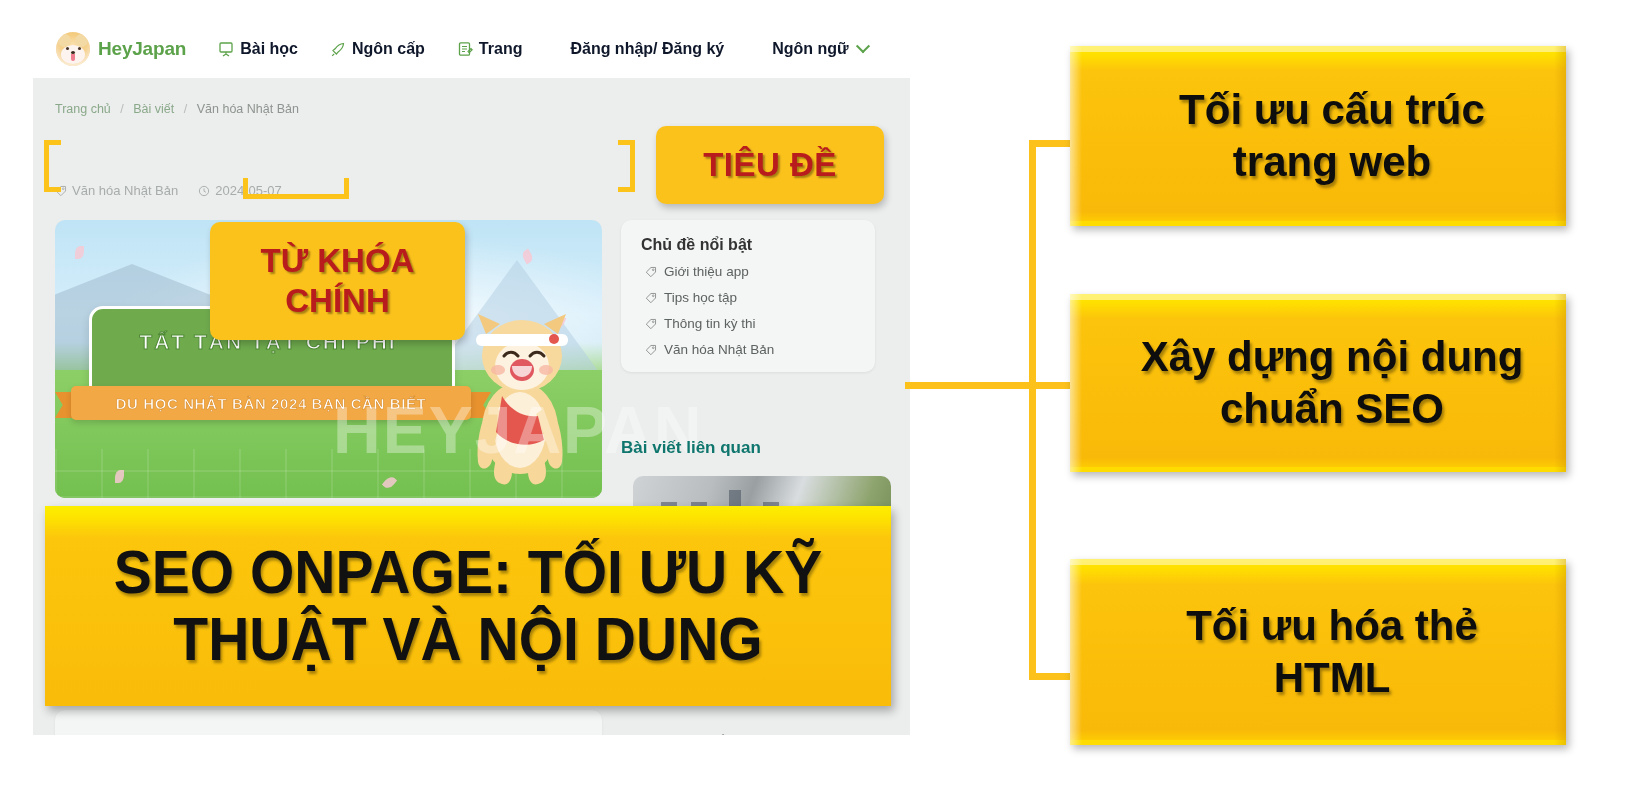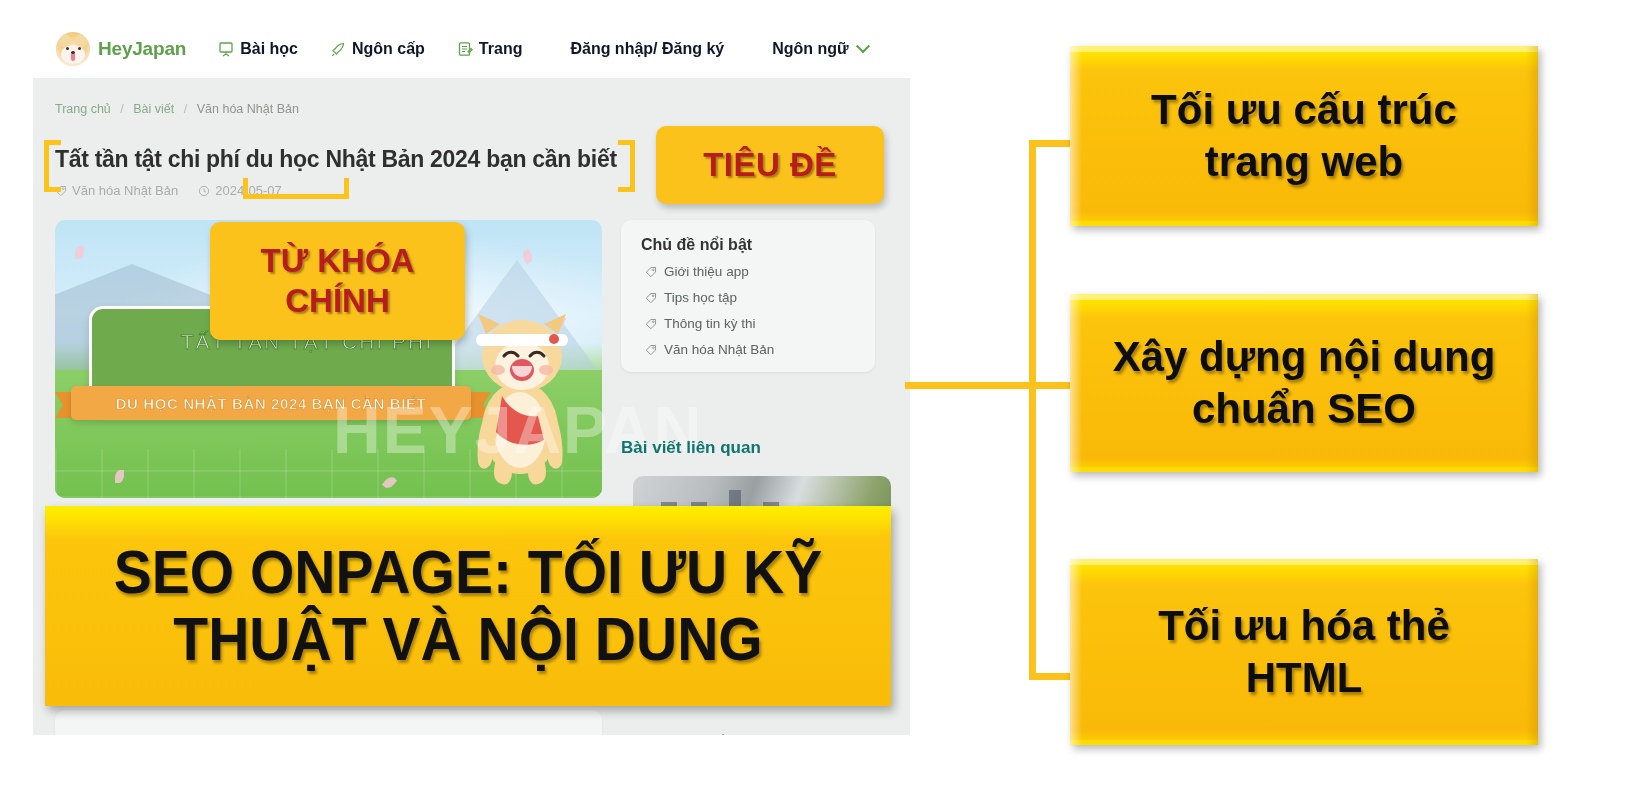--- a/index.html
+++ b/index.html
@@ -41,21 +41,21 @@
         background:linear-gradient(#bfe4f5 0%,#d6eefb 34%,#cfeaf7 44%,#8fcf6a 56%,#7cc557 100%);}
   .hero .sky-glow{position:absolute;left:0;top:0;width:100%;height:58%;background:radial-gradient(ellipse at 62% 72%,rgba(255,255,255,.85),rgba(255,255,255,0) 62%);}
   .hero .temple{position:absolute;left:-8px;top:44px;width:170px;height:120px;background:rgba(150,178,198,.45);
         clip-path:polygon(0 28%,50% 0,100% 28%,100% 100%,0 100%);}
   .hero .mount{position:absolute;right:-10px;top:40px;width:190px;height:130px;background:rgba(178,206,225,.5);clip-path:polygon(50% 0,100% 100%,0 100%);}
   .hero .ground{position:absolute;left:0;bottom:0;width:100%;height:46%;background:linear-gradient(#8ccf67,#73c04f);}
   .hero .ground:after{content:"";position:absolute;left:0;bottom:0;width:100%;height:38%;
         background:repeating-linear-gradient(90deg,rgba(255,255,255,.10) 0 2px,rgba(255,255,255,0) 2px 46px),
                    repeating-linear-gradient(0deg,rgba(255,255,255,.10) 0 2px,rgba(255,255,255,0) 2px 26px);}
   .hero .greenplate{position:absolute;left:34px;top:86px;width:360px;height:100px;border-radius:14px;background:#6fab4d;border:3px solid #fff;box-shadow:0 4px 10px rgba(0,0,0,.12);}
-  .hero .gp-text{position:absolute;left:48px;top:110px;width:330px;text-align:right;color:#fff;font-size:21px;font-weight:normal;letter-spacing:2px;
+  .hero .gp-text{position:absolute;left:48px;top:110px;width:330px;text-align:center;color:#fff;font-size:21px;font-weight:bold;letter-spacing:2px;
         -webkit-text-stroke:1px #4f8a34;}
   .hero .ribbon{position:absolute;left:16px;top:166px;width:400px;height:34px;background:#f2a844;border-radius:5px;display:flex;align-items:center;justify-content:center;box-shadow:0 3px 6px rgba(0,0,0,.15);}
   .hero .ribbon span{color:#fff;font-size:15px;font-weight:bold;letter-spacing:.6px;-webkit-text-stroke:.6px #d98c2a;}
   .hero .rib-l,.hero .rib-r{position:absolute;top:172px;width:22px;height:26px;background:#e8922f;}
   .hero .rib-l{left:0;clip-path:polygon(0 0,100% 0,100% 100%,0 100%,35% 50%);}
   .hero .rib-r{left:414px;clip-path:polygon(0 0,100% 0,65% 50%,100% 100%,0 100%);}
   .petal{position:absolute;width:9px;height:13px;background:#f7c9d4;border-radius:60% 0 60% 0;opacity:.85;}
   .hero .dog{position:absolute;right:16px;bottom:10px;width:130px;height:210px;}
 
   
@@ -100,21 +100,21 @@
   .ln{position:absolute;background:#fcc21b;}
   #ln-h-main{left:905px;top:382px;width:130px;height:7px;}
   #ln-v-trunk{left:1029px;top:140px;width:7px;height:540px;}
   #ln-b-top{left:1029px;top:140px;width:48px;height:7px;}
   #ln-b-mid{left:1029px;top:382px;width:48px;height:7px;}
   #ln-b-bot{left:1029px;top:673px;width:48px;height:7px;}
 
   
   .box3d{position:absolute;display:flex;align-items:center;justify-content:center;text-align:center;
      background:linear-gradient(#ffe800 0%,#ffdf00 5%,#fcc40c 14%,#f9b908 92%,#ffd400 100%);
-     box-shadow:inset 0 6px 0 rgba(255,255,255,.45), inset 0 -5px 0 rgba(255,222,0,.85), 3px 4px 8px rgba(0,0,0,.28);}
+     box-shadow:inset 0 6px 0 rgba(255,255,255,.45), inset 0 -5px 0 rgba(255,222,0,.85), 3px 4px 8px rgba(0,0,0,.28);padding-left:28px;}
   .box3d:before{content:"";position:absolute;left:0;top:0;bottom:0;width:12px;
      background:linear-gradient(90deg,rgba(255,255,255,.55),rgba(255,255,255,0));}
   .box3d:after{content:"";position:absolute;right:0;top:0;bottom:0;width:12px;
      background:linear-gradient(270deg,rgba(190,130,0,.30),rgba(190,130,0,0));}
   .box3d span{position:relative;display:block;width:88%;font-size:42px;line-height:1.24;font-weight:bold;color:#0d0d0d;
      text-shadow:2px 3px 3px rgba(0,0,0,.35);}
   #box-1{left:1070px;top:46px;width:468px;height:180px;}
   #box-2{left:1070px;top:294px;width:468px;height:178px;}
   #box-3{left:1070px;top:559px;width:468px;height:186px;}
 </style>
@@ -176,21 +176,20 @@
     </div>
 
     <div class="breadcrumb">
       <span class="crumb">Trang chủ</span>
       <span class="sep">/</span>
       <span class="crumb">Bài viết</span>
       <span class="sep">/</span>
       <span class="crumb last">Văn hóa Nhật Bản</span>
     </div>
 
-    <div class="art-title">Tất tần tật chi phí du học Nhật Bản 2024 bạn cần biết</div>
 
     <div class="art-meta">
       <div class="mi">
         <svg class="tagico" viewBox="0 0 14 14">
           <path d="M1.5 7.2 7 1.7h5.3V7L6.8 12.5z" fill="none" stroke="#a7adaa" stroke-width="1.1"></path>
           <circle cx="9.6" cy="4.4" r="1" fill="none" stroke="#a7adaa" stroke-width="1"></circle>
         </svg>
         <span>Văn hóa Nhật Bản</span>
       </div>
       <div class="mi">

